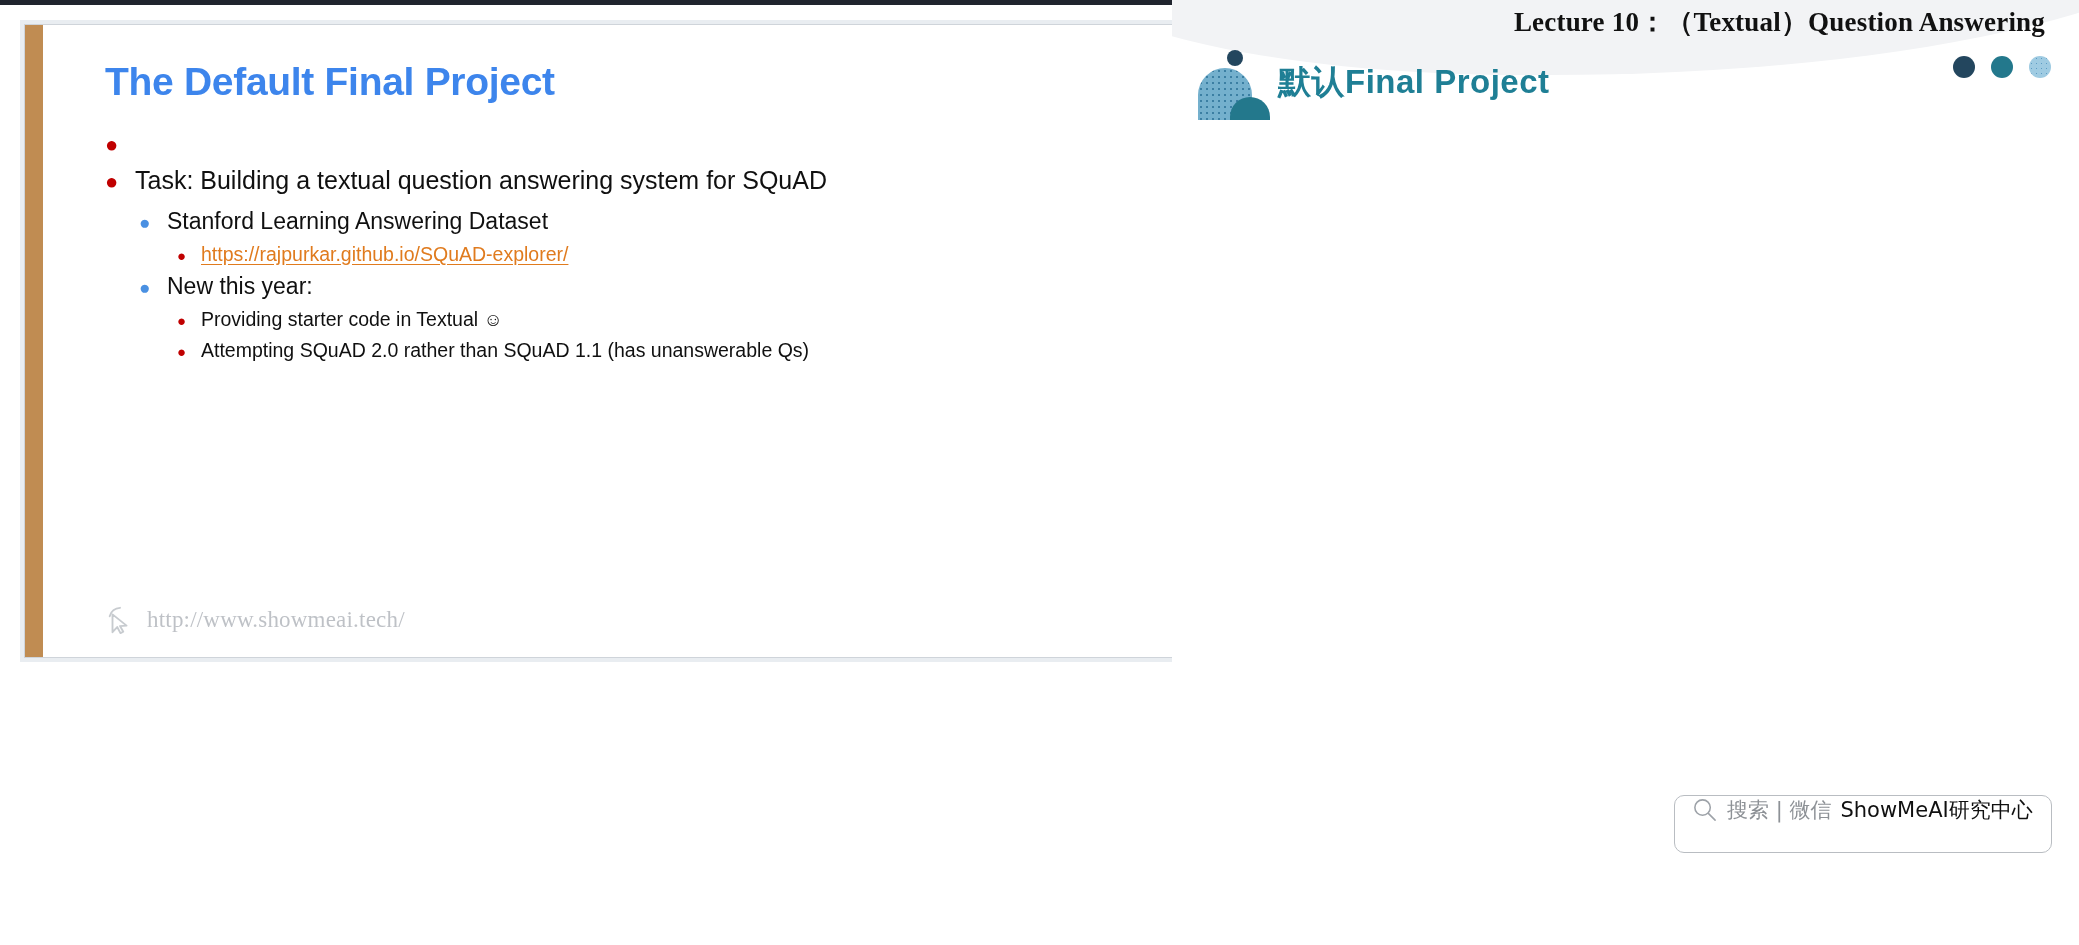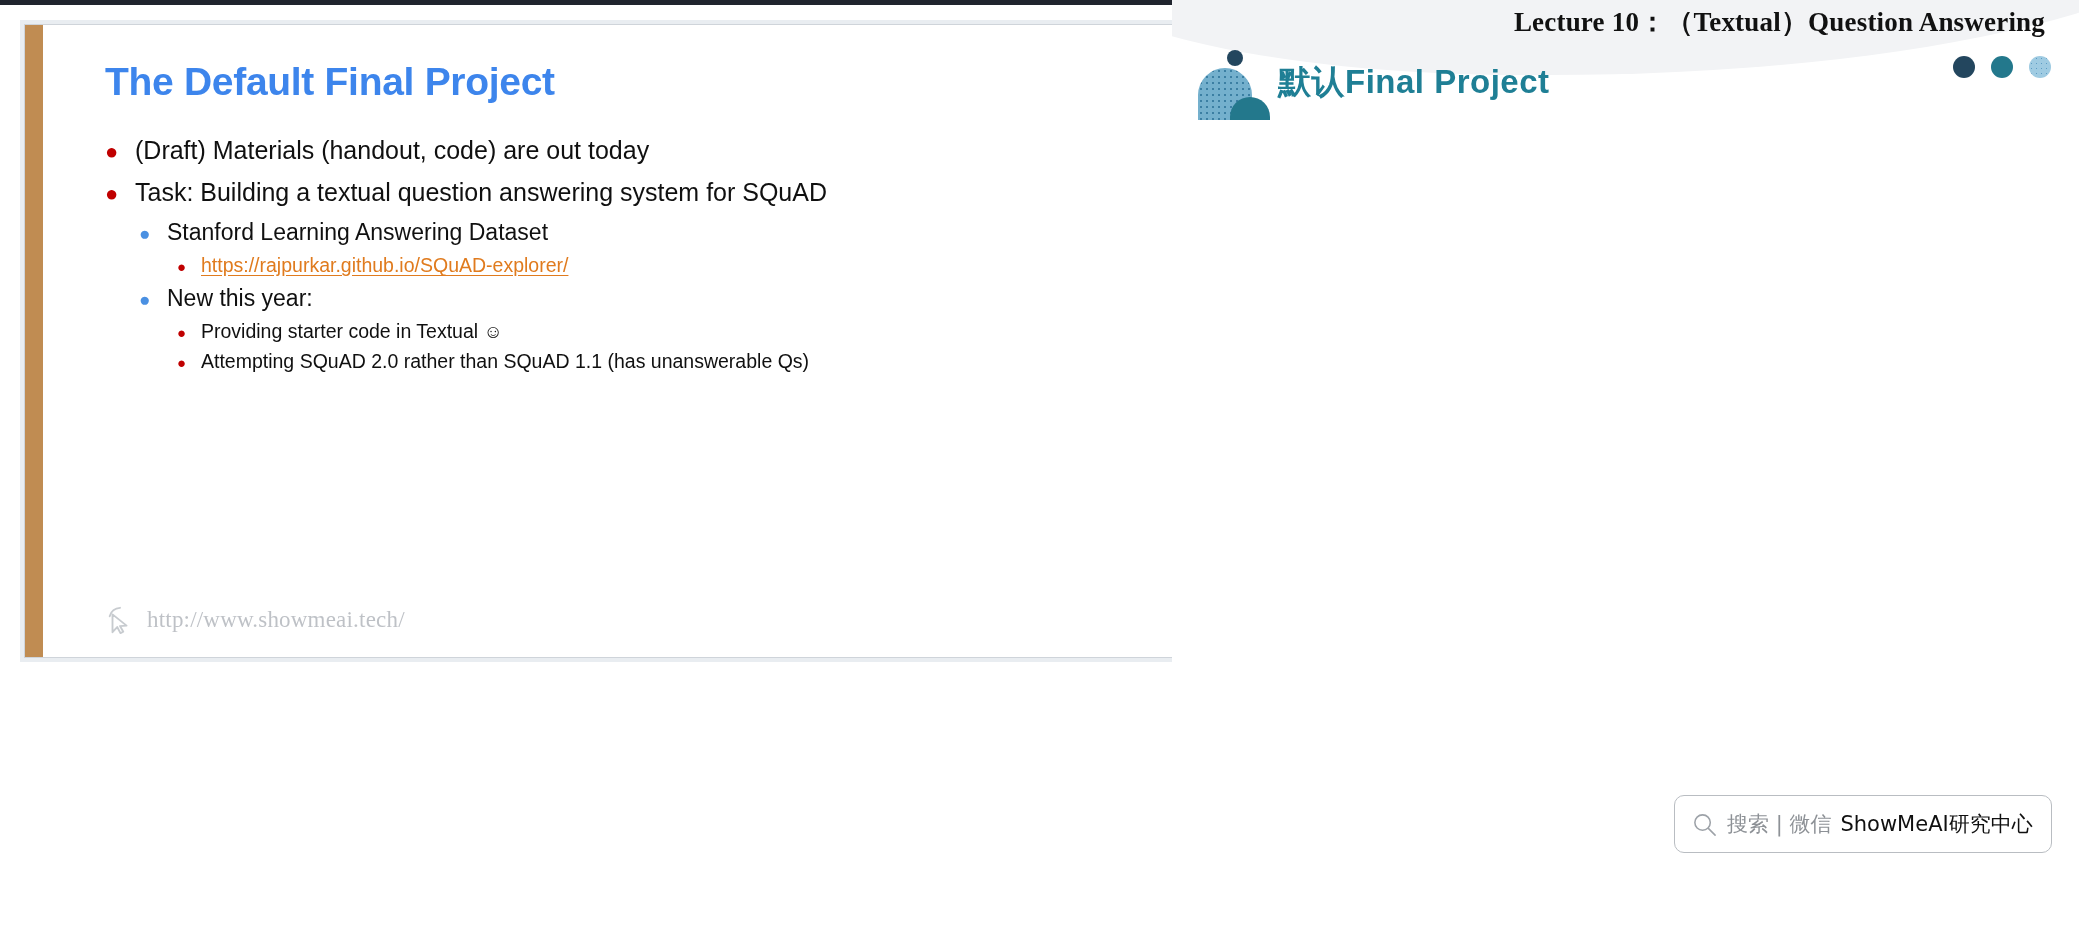--- a/index.html
+++ b/index.html
@@ -237,21 +237,21 @@
   
   .search-pill {
     position: absolute;
     left: 502px;
     top: 795px;
     width: 378px;
     height: 58px;
     border: 1.5px solid #b9bdc2;
     border-radius: 10px;
     display: flex;
-    align-items: center;
+    align-items: flex-start;
     padding: 0 16px;
     background: #ffffff;
     gap: 9px;
   }
   .mag { width: 27px; height: 27px; flex: 0 0 27px; }
   .sp-placeholder {
     font-size: 21px;
     color: #8d9196;
     white-space: nowrap;
     font-family: "DejaVu Sans", sans-serif;
@@ -322,21 +322,20 @@
     <div class="slide-accent-bar"></div>
 
     <div class="slide-body">
 
       <div class="slide-title">The Default Final Project</div>
 
       <div class="bullets">
 
         <div class="b-row lv1">
           <span class="dot">●</span>
-          <span class="txt">(Draft) Materials (handout, code) are out today</span>
         </div>
 
         <div class="b-row lv1">
           <span class="dot">●</span>
           <span class="txt">Task: Building a textual question answering system for SQuAD</span>
         </div>
 
         <div class="b-row lv2">
           <span class="dot">●</span>
           <span class="txt">Stanford Learning Answering Dataset</span>

